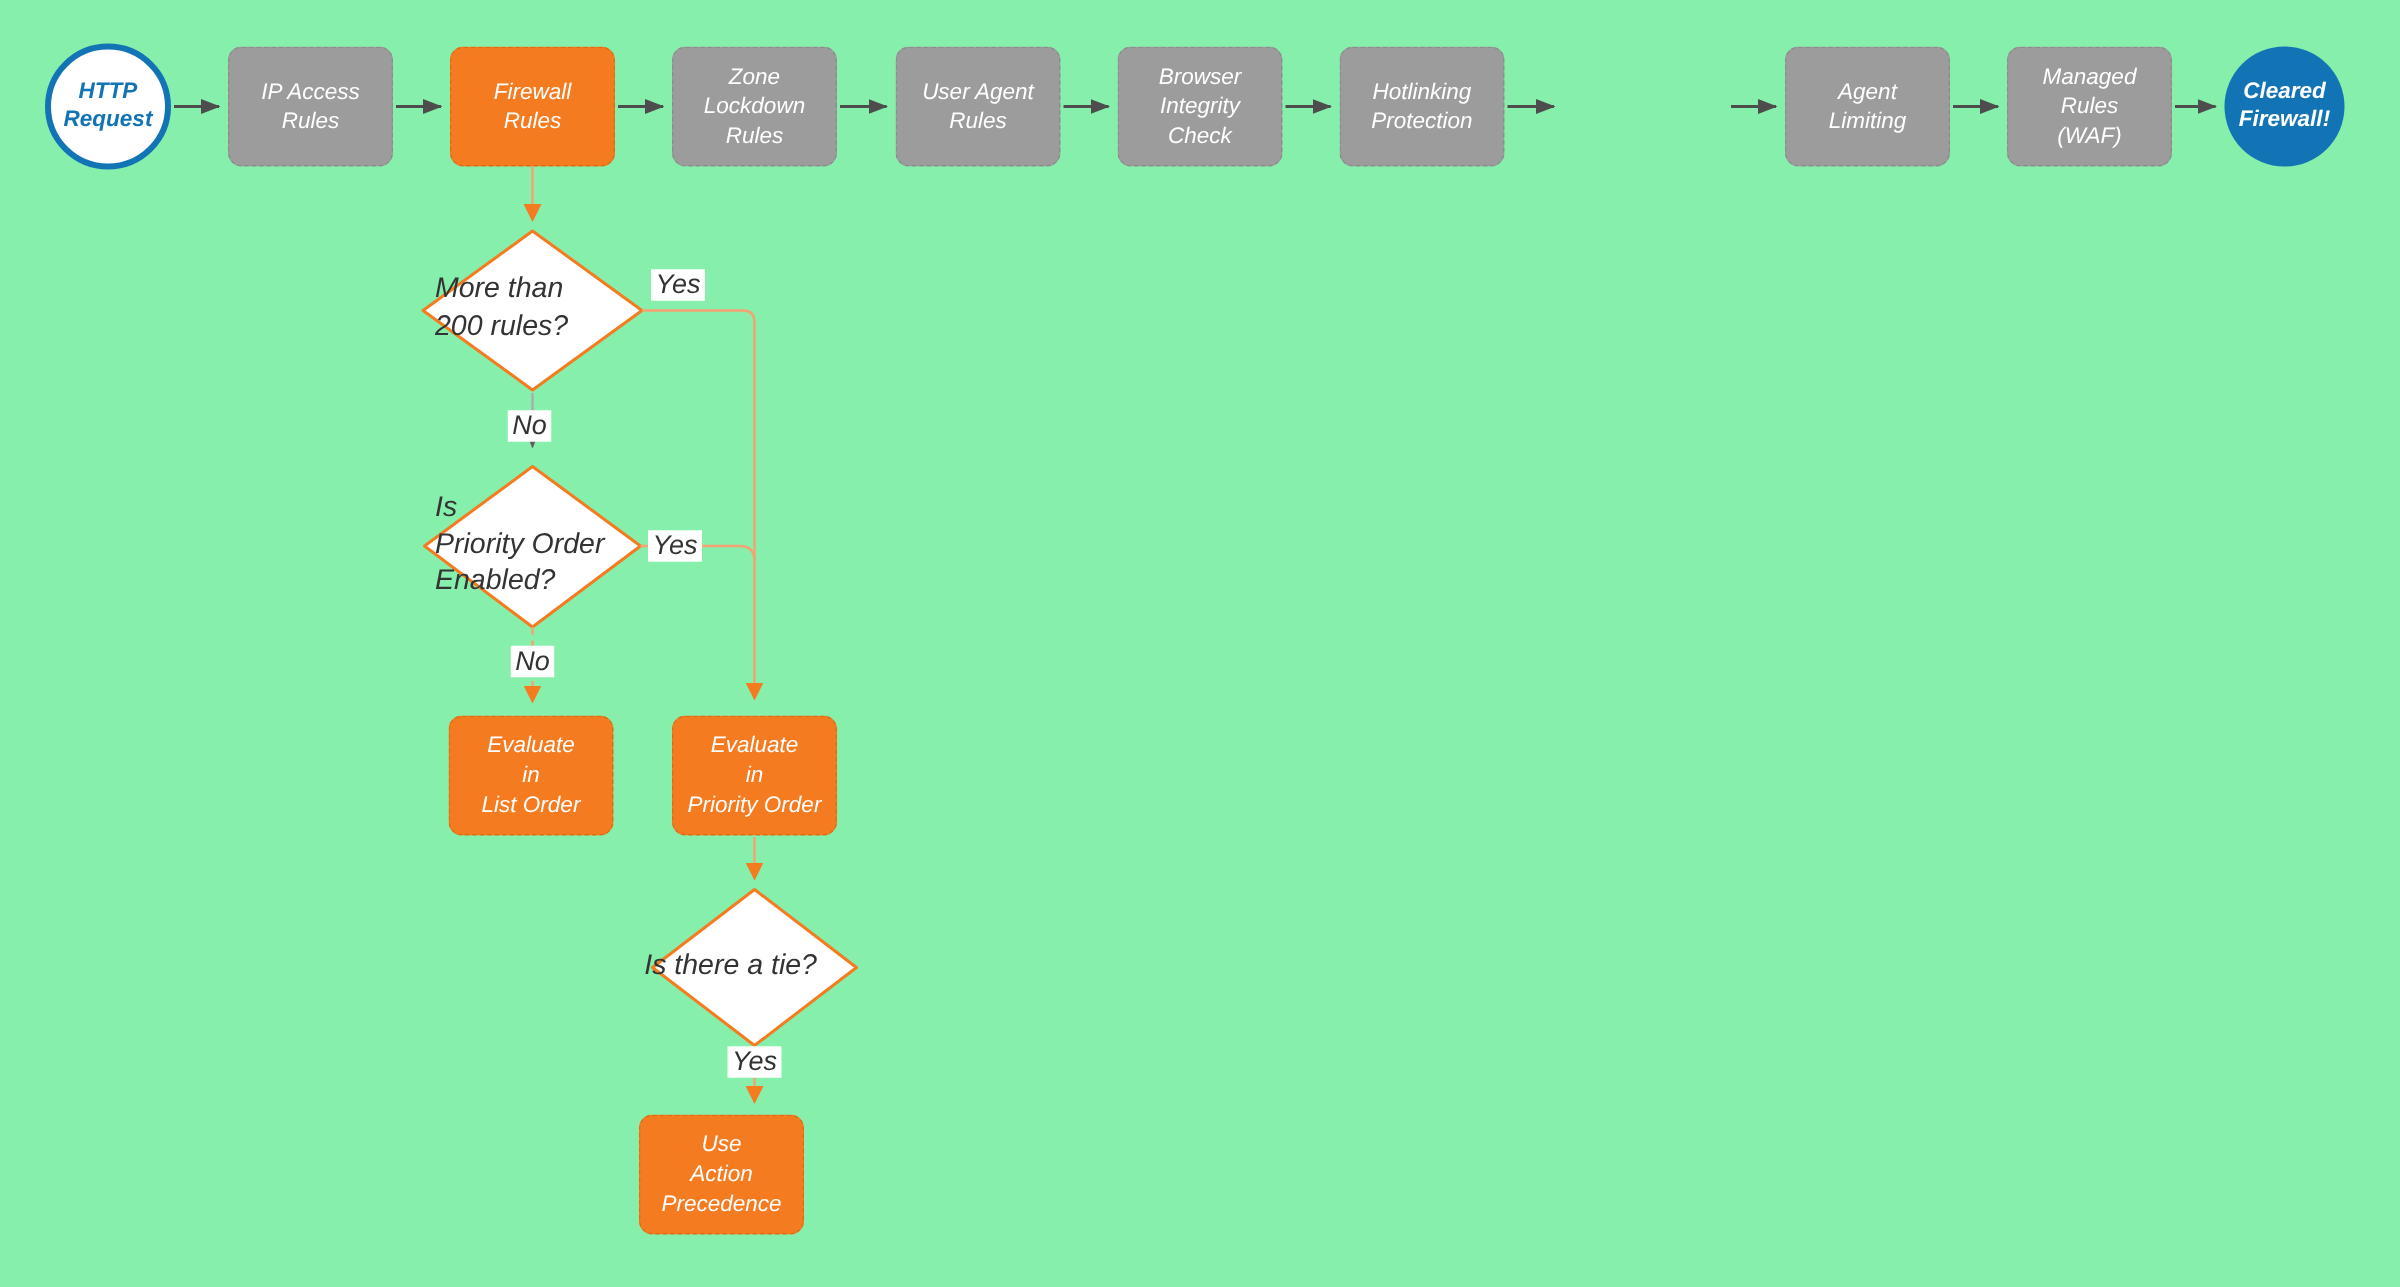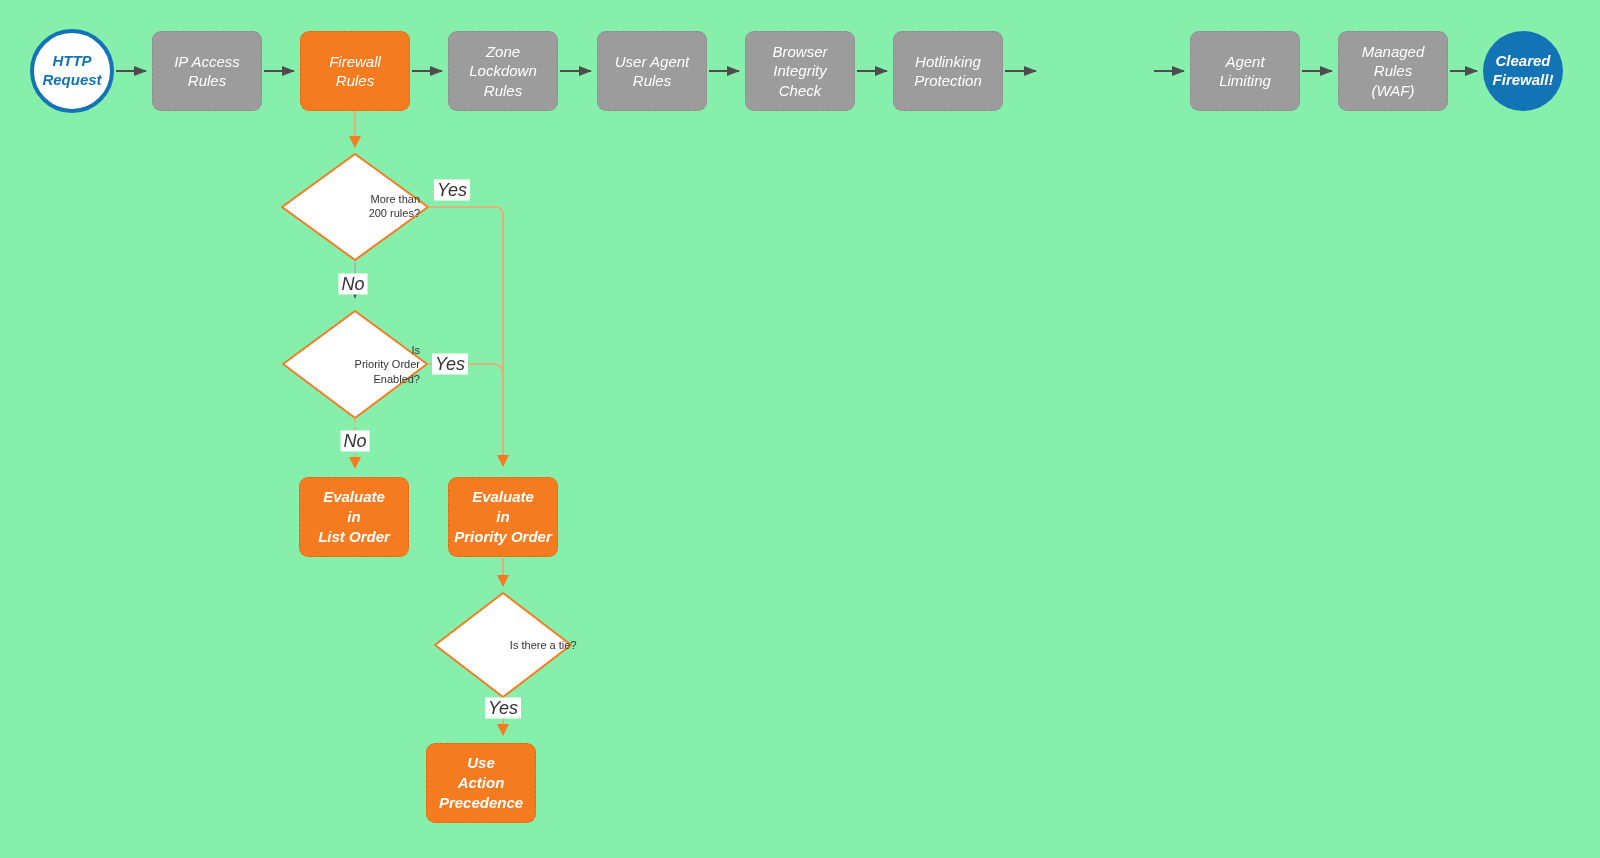--- a/index.html
+++ b/index.html
@@ -13,31 +13,31 @@
   .step {
     top:31px; width:110px; height:80px;
     background:#9C9C9C; border:1px dashed #8C8C8C; border-radius:9px;
     color:#ffffff; font-style:italic; font-size:15px; line-height:1.3;
   }
   .step.orange, .actionbox {
     background:#F57B20; border:1px dashed #E06A12; color:#ffffff;
   }
   .actionbox {
     width:110px; height:80px; border-radius:9px;
-    font-style:italic; font-size:15px; line-height:1.35;font-weight:bold;
+    font-style:italic; font-size:15px; line-height:1.35;
   }
   .circle {
     border-radius:50%; font-style:italic; font-weight:bold;
     font-size:15px; line-height:1.25; text-align:center;
   }
   .circle.start { left:30px; top:29px; width:84px; height:84px; border:4px solid #1274B5; background:#ffffff; color:#1274B5; }
   .circle.end   { left:1483px; top:31px; width:80px; height:80px; background:#1274B5; color:#ffffff; }
   .dlabel {
     position:absolute; transform:translate(-50%,-50%);
-    color:#333333; font-size:11px; line-height:1.3; text-align:right; white-space:pre-line;
+    color:#333333; font-size:19px; line-height:1.3; text-align:left; white-space:pre-line;font-style:italic;
   }
   .elabel {
     position:absolute; transform:translate(-50%,-50%);
     color:#333333; font-size:18px; font-style:italic; background:#ffffff; padding:0 3px;
   }
 </style>
 </head>
 <body>
 
 <div class="canvas">

